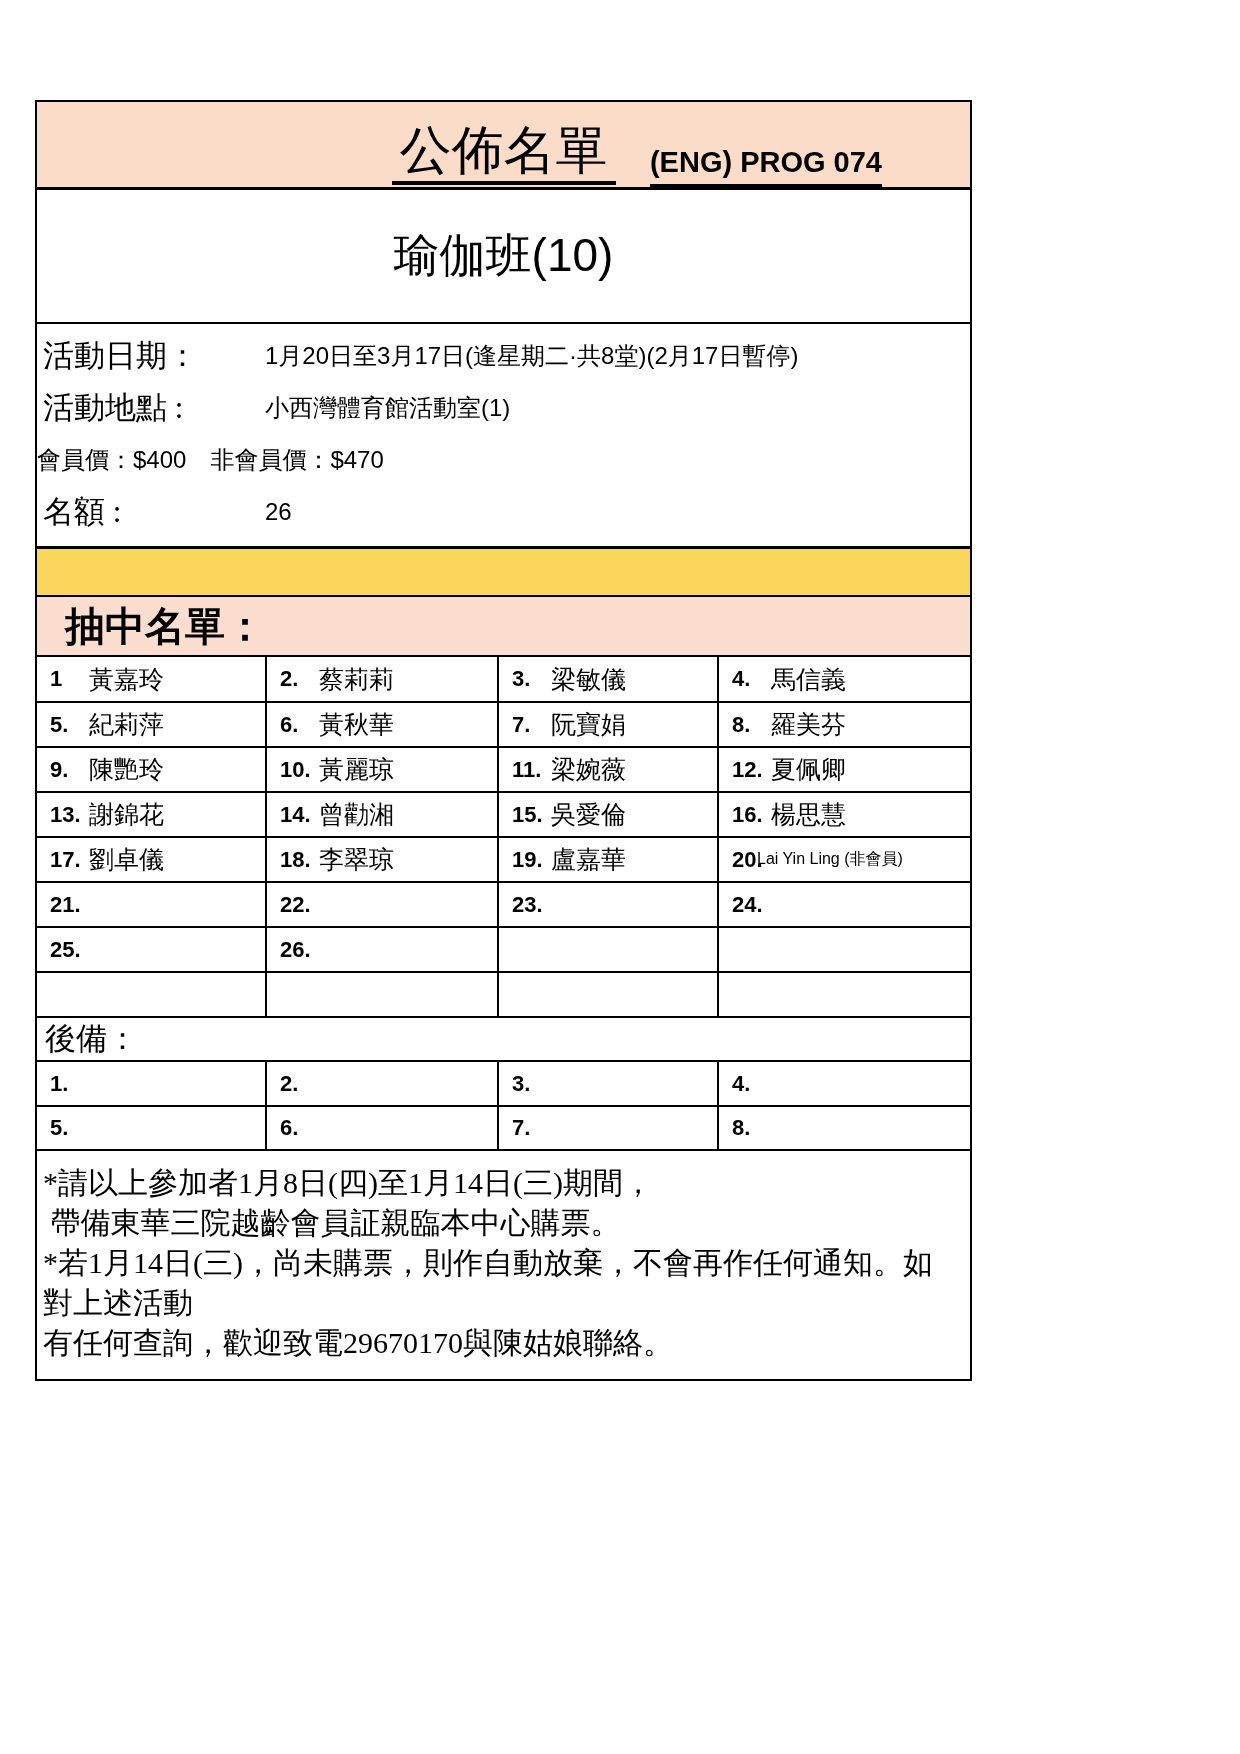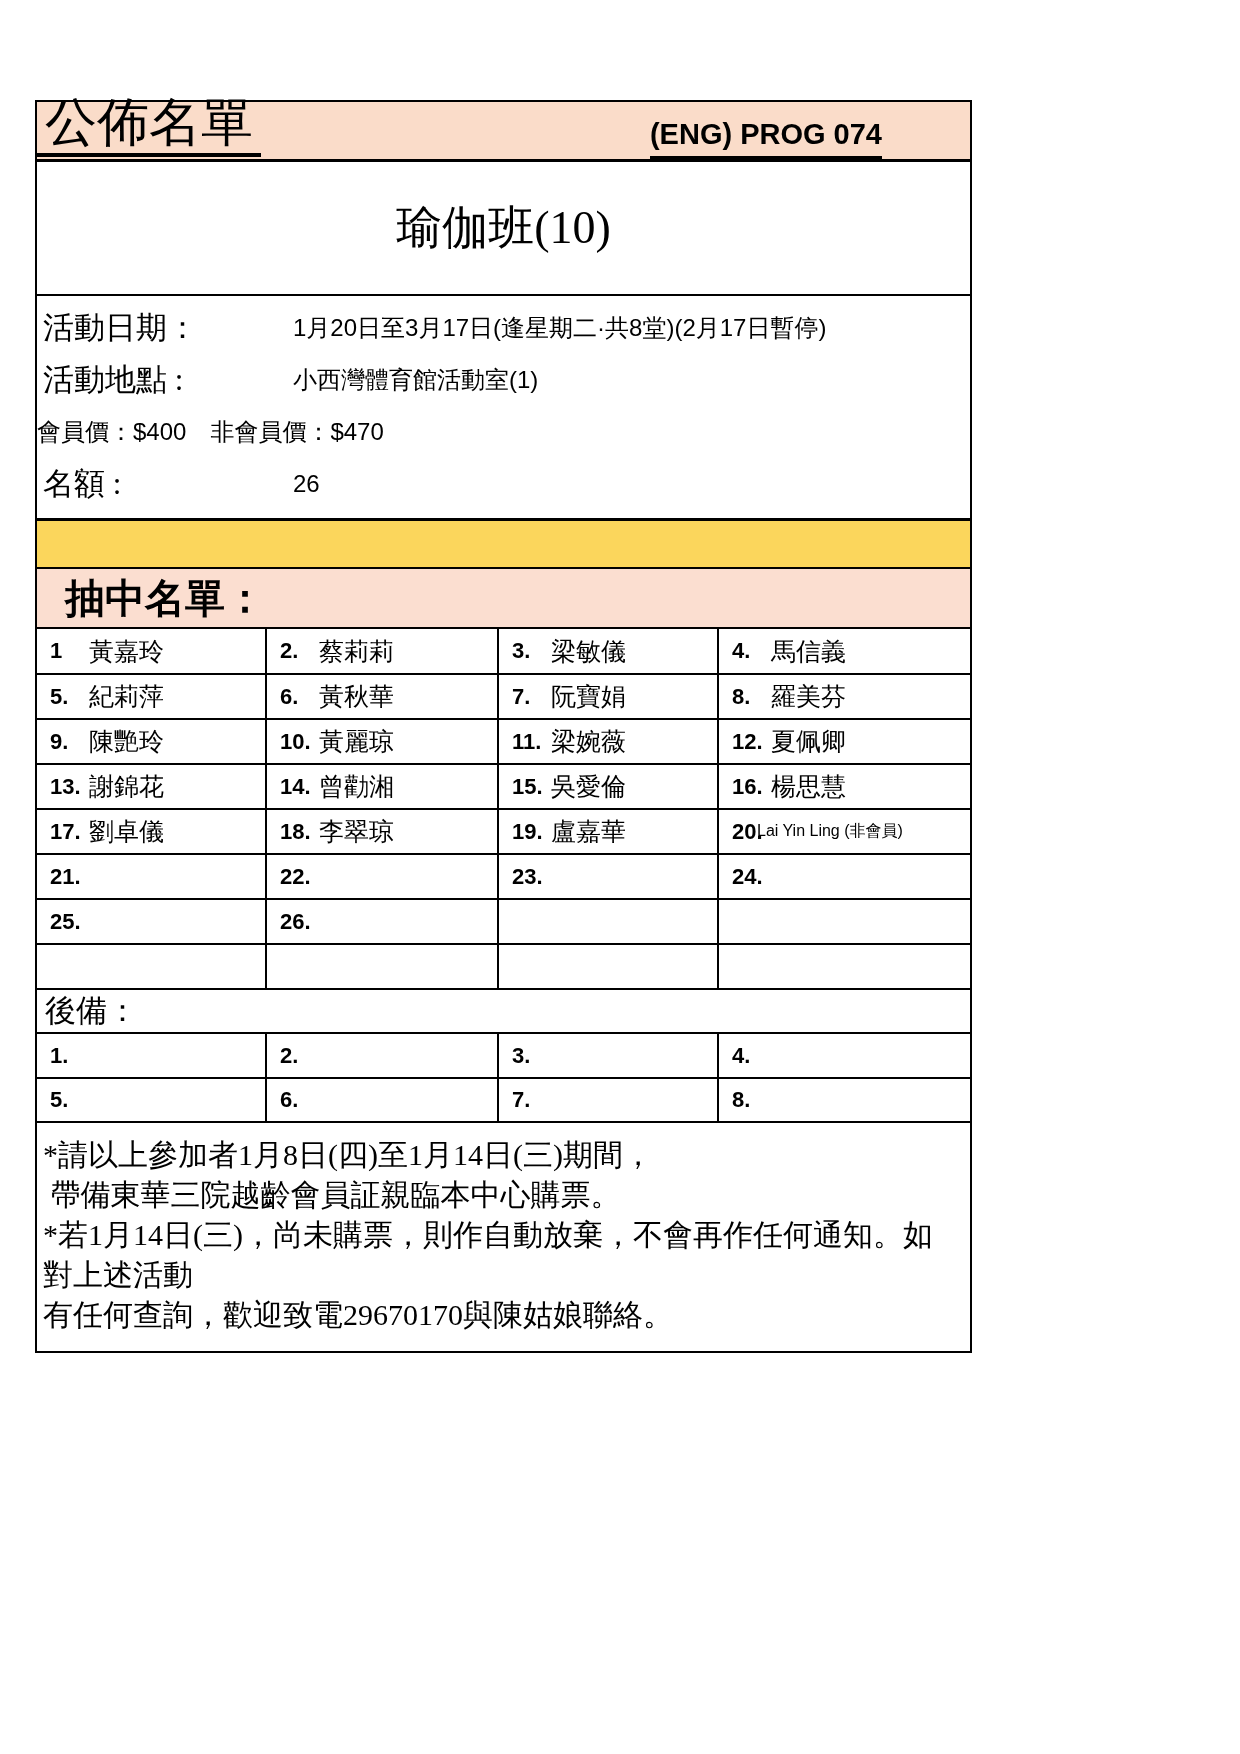--- a/index.html
+++ b/index.html
@@ -14,26 +14,26 @@
     position: absolute;
     left: 35px; top: 100px;
     width: 937px;
     border: 2px solid #000;
     background: #fff;
   }
 
   
   .header-band {
     position: relative;
-    height: 60px;
+    height: 88px;
     background: #FADCC9;
     border-bottom: 3px solid #000;
     display: flex;
     align-items: flex-end;
-    justify-content: flex-start;
+    justify-content: center;
   }
   .header-title {
     font-family: "Liberation Serif", serif;
     font-size: 52px;
     line-height: 1.0;
     border-bottom: 4px solid #000;
     padding: 0 8px 4px 8px;
     margin-bottom: 2px;
     font-weight: normal;
   }
@@ -45,25 +45,25 @@
     border-bottom: 3px solid #000;
     padding-bottom: 5px;
   }
 
   
   .title-block {
     height: 134px;
     border-bottom: 2px solid #000;
     display: flex; align-items: center; justify-content: center;
   }
-  .program-title { font-family: Liberation Serif, serif; font-size: 46px; }
+  .program-title { font-family: Liberation Sans, sans-serif; font-size: 46px; }
 
   
   .details { padding: 6px 0 8px 0; border-bottom: 3px solid #000; }
-  .detail-row { display: flex; align-items: center; height: 52px; gap: 28px; }
+  .detail-row { display: flex; align-items: center; height: 52px; }
   .detail-label {
     width: 228px; flex: none;
     padding-left: 6px;
     font-family: "Liberation Serif", serif;
     font-size: 31px;
   }
   .detail-value { font-size: 24px; }
 
   
   .yellow-band { height: 48px; background: #FBD65C; border-bottom: 2px solid #000; }

